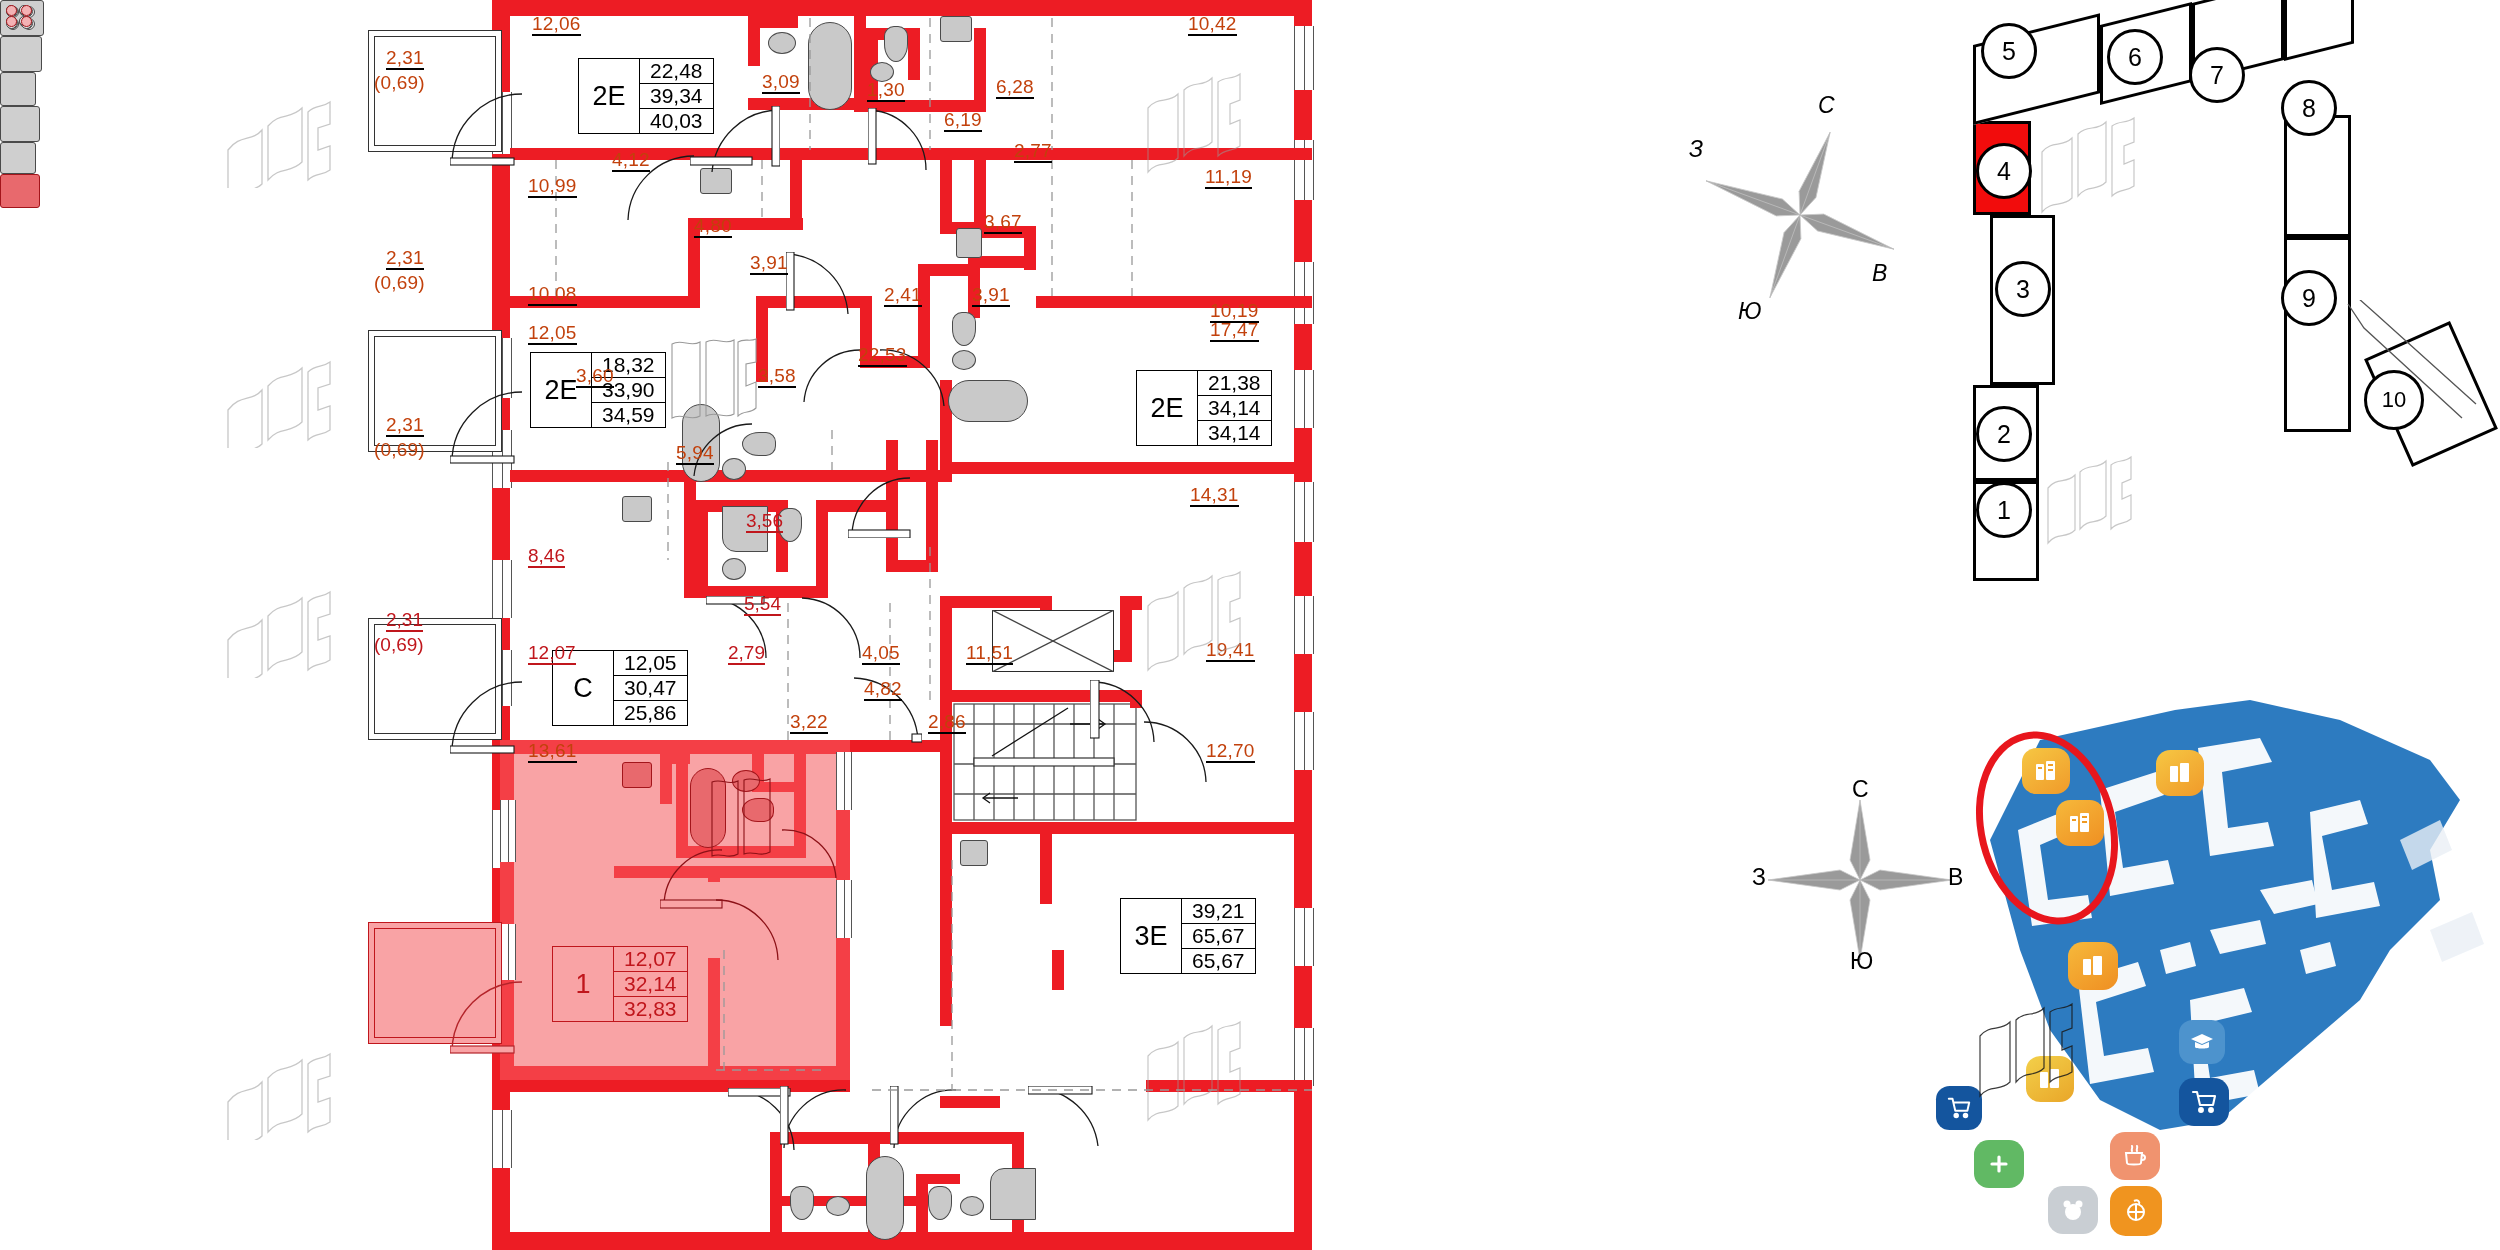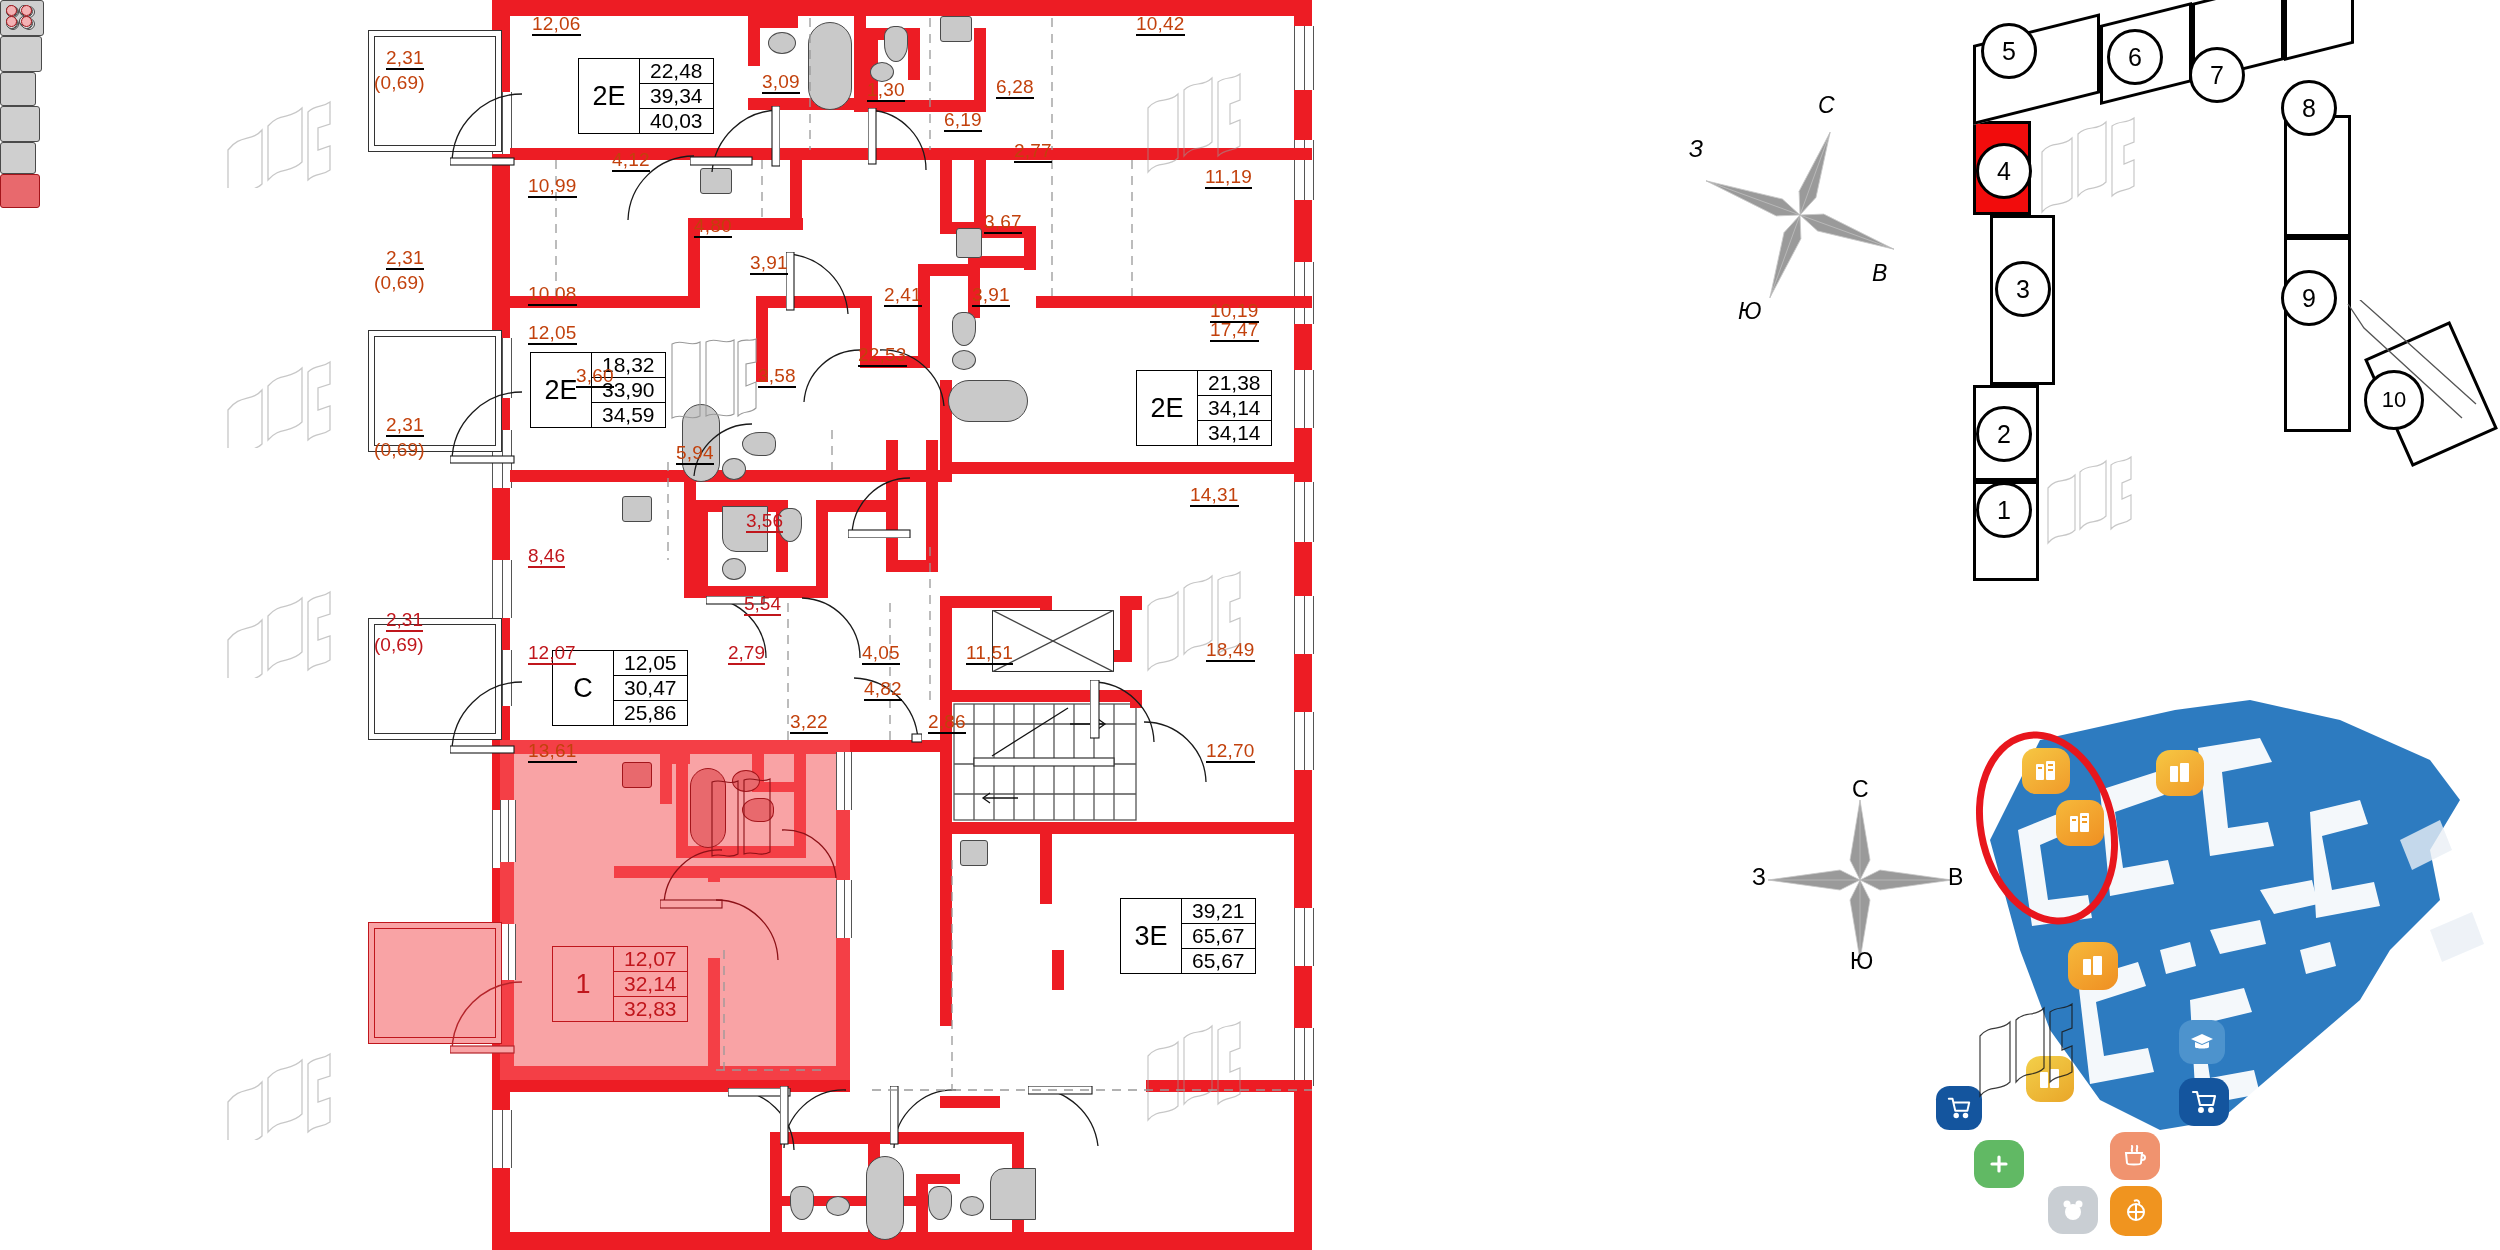--- a/index.html
+++ b/index.html
@@ -527,21 +527,21 @@
     <div class="nums">
       <div>39,21</div>
       <div>65,67</div>
       <div>65,67</div>
     </div>
   </div>
 
   <div class="lbl" style="left:532px;top:14px;">12,06</div>
   <div class="lbl" style="left:762px;top:72px;">3,09</div>
   <div class="lbl" style="left:867px;top:80px;">1,30</div>
-  <div class="lbl" style="left:1136px;top:14px;">10,42</div>
+  <div class="lbl" style="left:1188px;top:14px;">10,42</div>
   <div class="lbl" style="left:996px;top:77px;">6,28</div>
   <div class="lbl" style="left:944px;top:110px;">6,19</div>
   <div class="lbl" style="left:1014px;top:141px;">2,77</div>
   <div class="lbl" style="left:1205px;top:167px;">11,19</div>
   <div class="lbl" style="left:528px;top:176px;">10,99</div>
   <div class="lbl" style="left:612px;top:150px;">4,12</div>
   <div class="lbl" style="left:694px;top:216px;">4,80</div>
   <div class="lbl" style="left:750px;top:253px;">3,91</div>
   <div class="lbl" style="left:984px;top:212px;">3,67</div>
   <div class="lbl" style="left:528px;top:284px;">10,08</div>
@@ -555,21 +555,21 @@
   <div class="lbl" style="left:1210px;top:320px;">17,47</div>
   <div class="lbl" style="left:676px;top:443px;">5,94</div>
   <div class="lbl" style="left:1190px;top:485px;">14,31</div>
   <div class="lbl-pink" style="left:528px;top:546px;">8,46</div>
   <div class="lbl-pink" style="left:746px;top:511px;">3,56</div>
   <div class="lbl-pink" style="left:744px;top:594px;">5,54</div>
   <div class="lbl-pink" style="left:528px;top:643px;">12,07</div>
   <div class="lbl-pink" style="left:728px;top:643px;">2,79</div>
   <div class="lbl" style="left:862px;top:643px;">4,05</div>
   <div class="lbl" style="left:966px;top:643px;">11,51</div>
-  <div class="lbl" style="left:1206px;top:640px;">18,49</div>
+  <div class="lbl" style="left:1206px;top:640px;">19,41</div>
   <div class="lbl" style="left:864px;top:679px;">4,82</div>
   <div class="lbl" style="left:790px;top:712px;">3,22</div>
   <div class="lbl" style="left:928px;top:712px;">2,86</div>
   <div class="lbl" style="left:528px;top:741px;">13,61</div>
   <div class="lbl" style="left:1206px;top:741px;">12,70</div>
 
   <div class="lbl" style="left:386px;top:48px;">2,31</div>
   <div class="lbl nb" style="left:374px;top:73px;">(0,69)</div>
   <div class="lbl" style="left:386px;top:248px;">2,31</div>
   <div class="lbl nb" style="left:374px;top:273px;">(0,69)</div>

